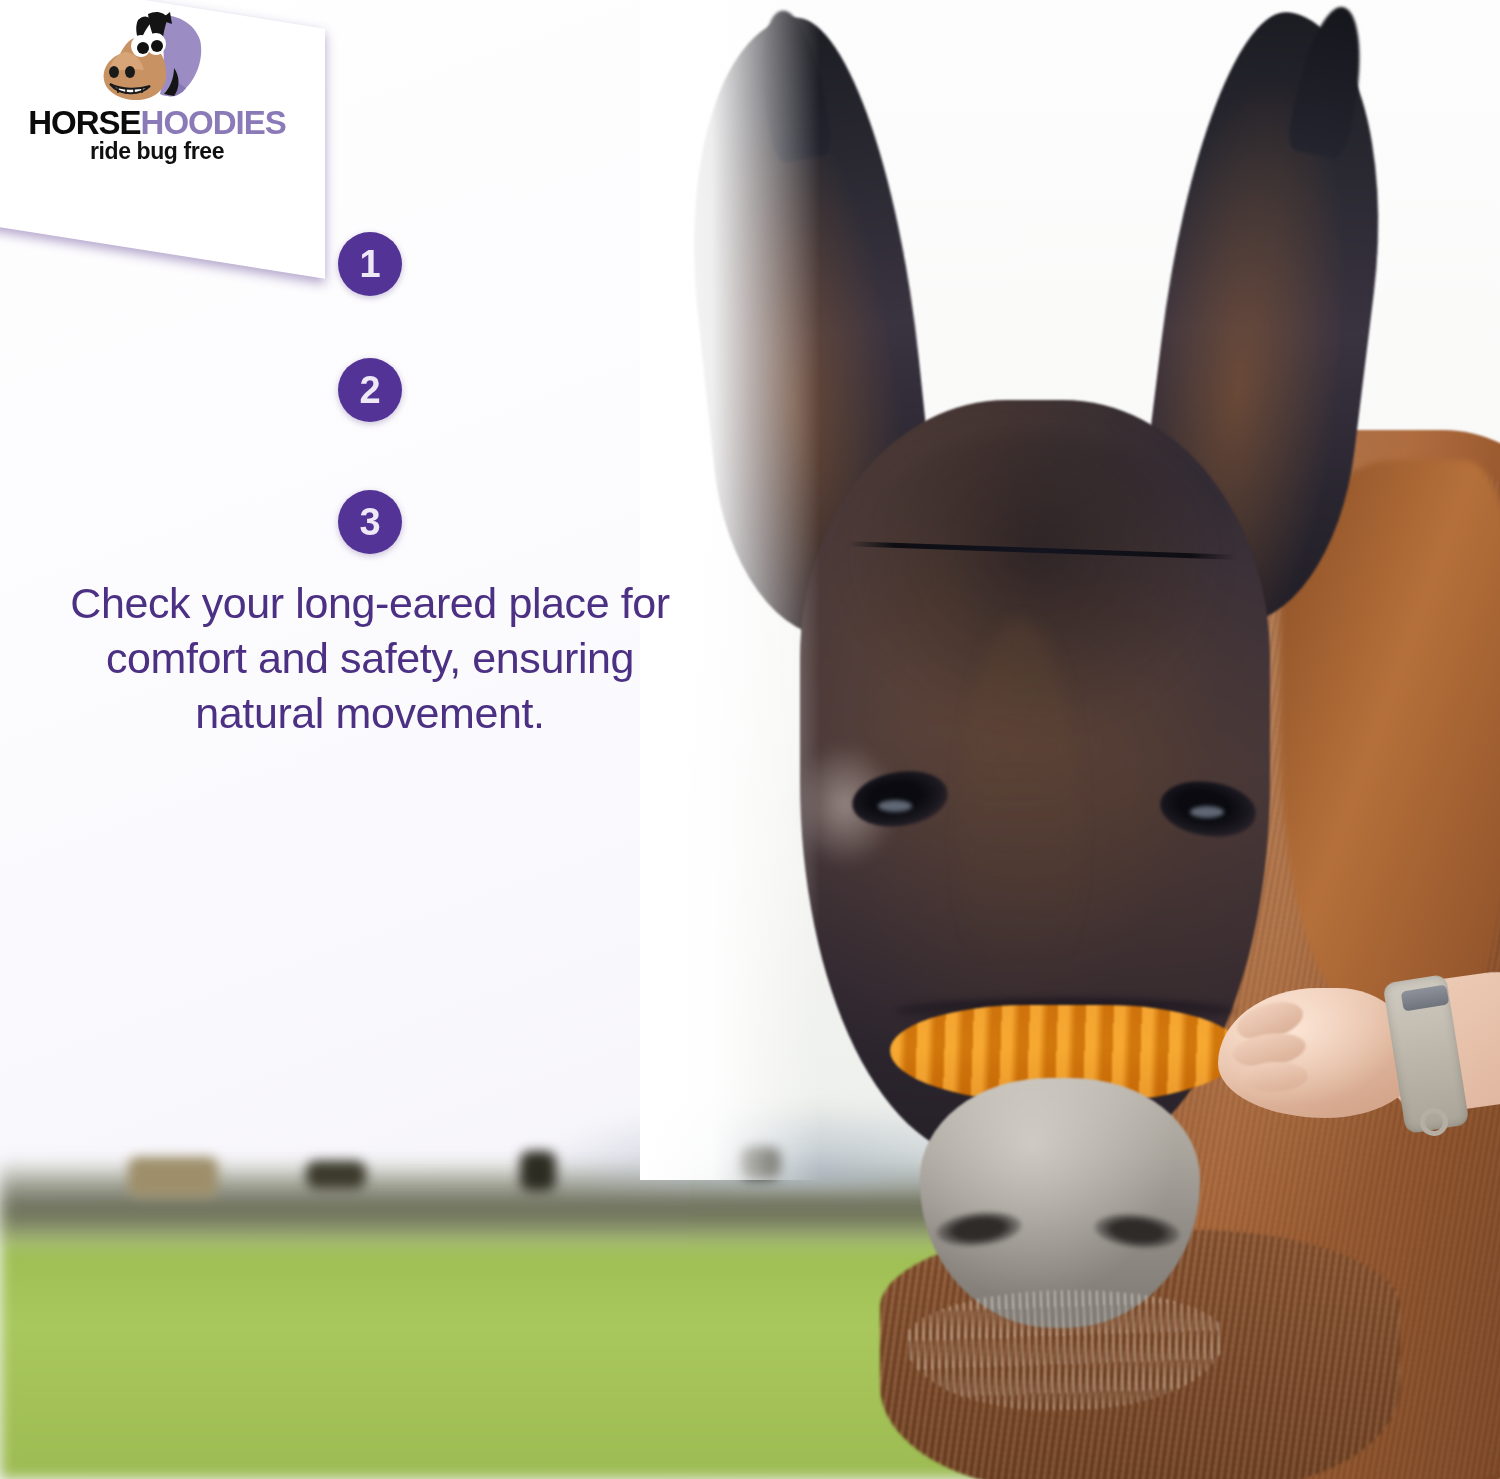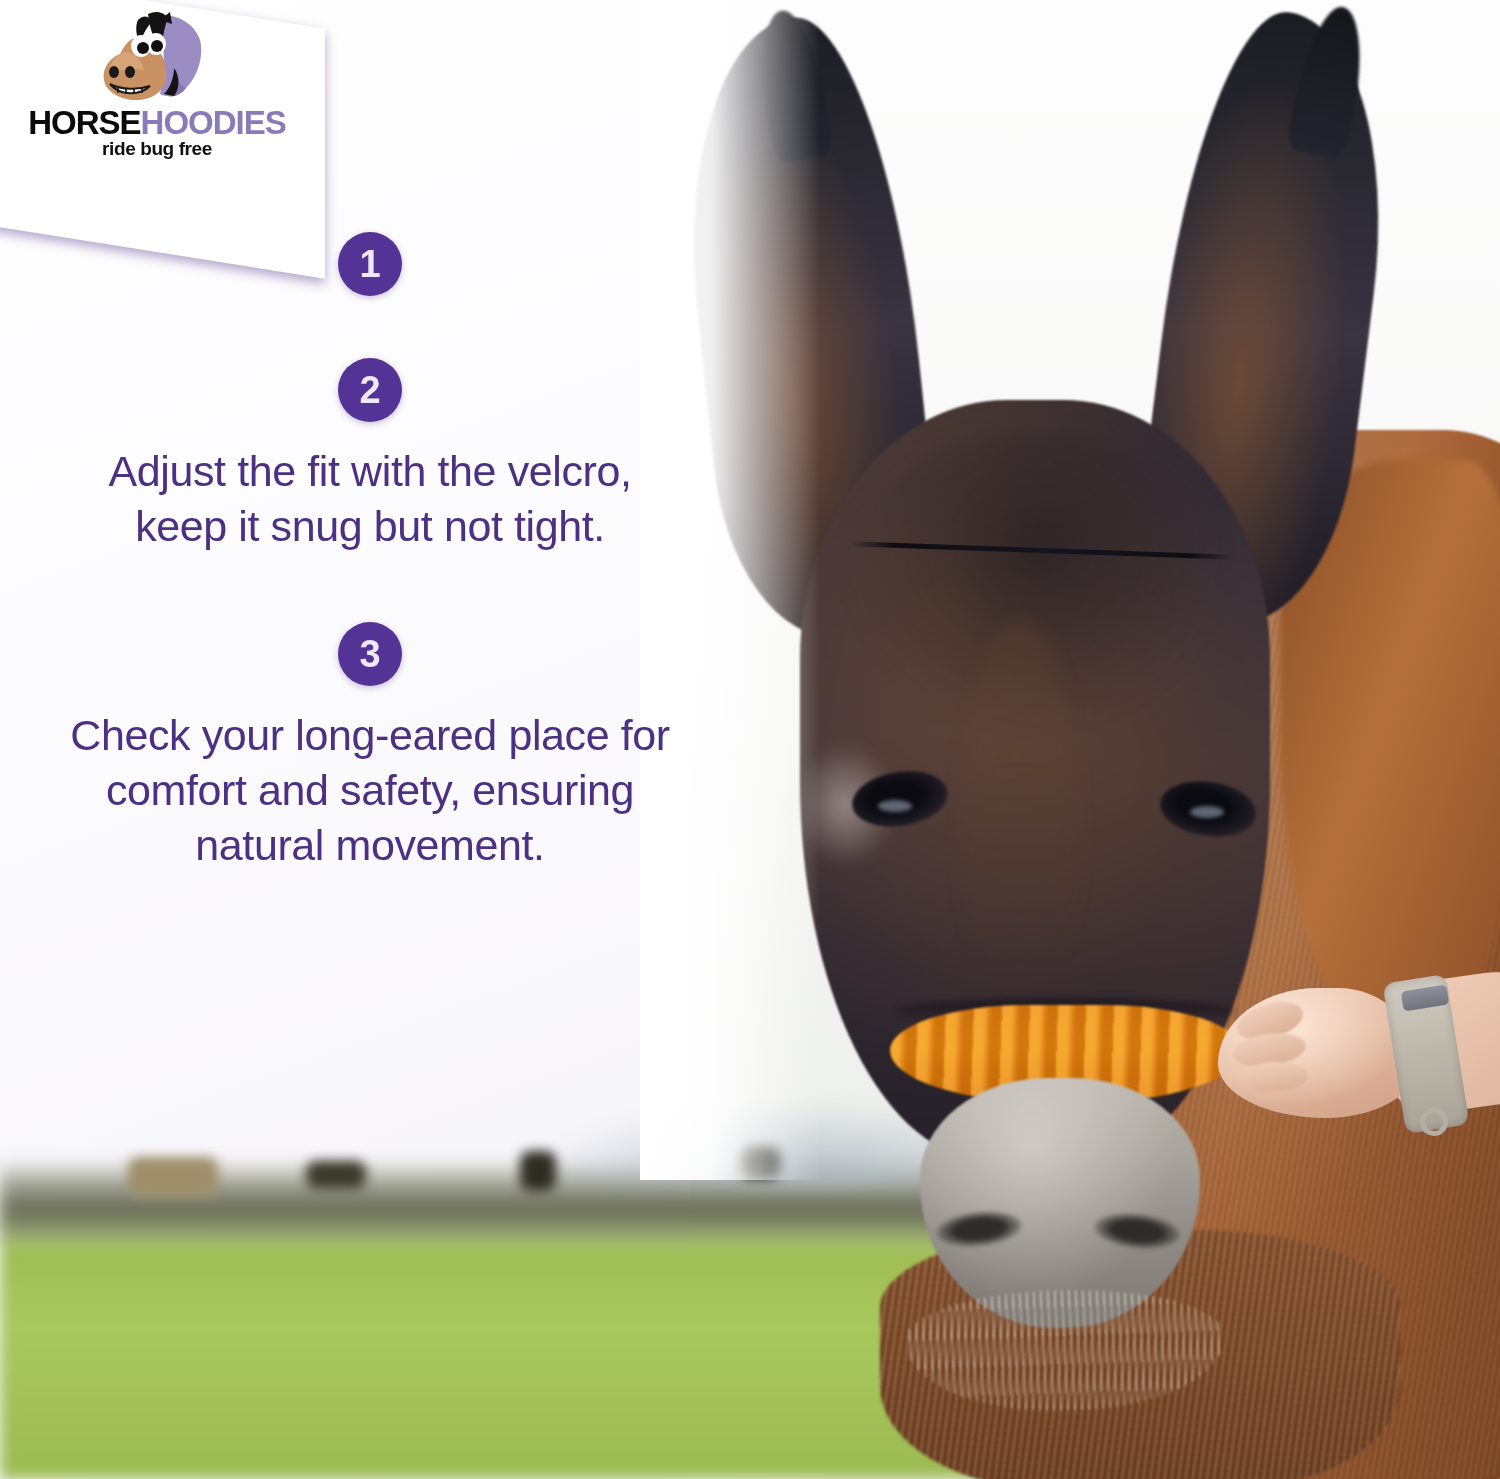--- a/index.html
+++ b/index.html
@@ -327,21 +327,21 @@
     letter-spacing:-1px;
     line-height:1;
     white-space:nowrap;
     font-family:"Liberation Sans", sans-serif;
   }
   .wm-horse { color:#0b0b0b; }
   .wm-hoodies { color:#8b7ab8; }
   .logo-tag {
     position:absolute; left:6px; top:132px; width:286px;
     text-align:center;
-    font-size:19px; font-weight:bold;
+    font-size:23px; font-weight:bold;
     color:#101010;
     letter-spacing:-0.4px;
     font-family:"Liberation Sans", sans-serif;
   }
 
   .steps { position:absolute; left:0; top:228px; width:740px; }
   .step { position:relative; width:740px; text-align:center; }
   .step.s1 { margin-top:0; }
   .step.s2 { margin-top:62px; }
   .step.s3 { margin-top:68px; }
@@ -463,21 +463,20 @@
     </div>
 
     <div class="steps">
 
       <div class="step s1">
         <div class="badge">1</div>
       </div>
 
       <div class="step s2">
         <div class="badge">2</div>
-        <div class="step-text">Adjust the fit with the velcro, keep it snug but not tight.</div>
       </div>
 
       <div class="step s3">
         <div class="badge">3</div>
         <div class="step-text">Check your long-eared place for comfort and safety, ensuring natural movement.</div>
       </div>
 
     </div>
   </div>
 

